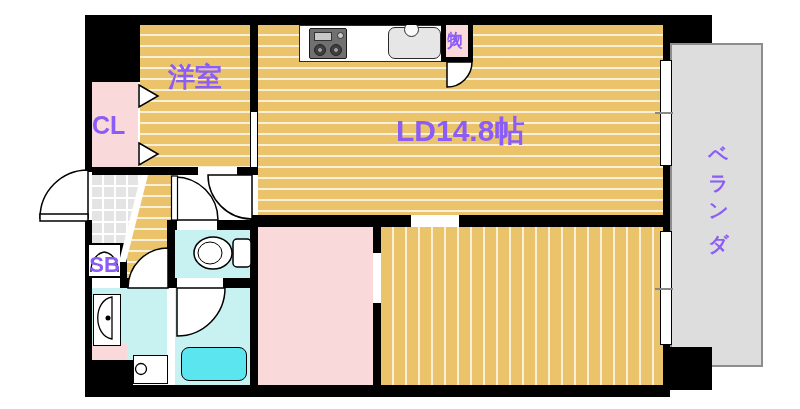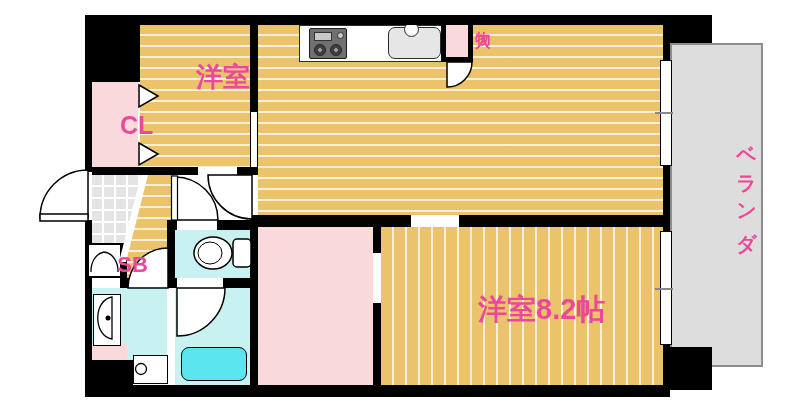--- a/index.html
+++ b/index.html
@@ -23,21 +23,21 @@
   .tile{
     position:absolute;box-sizing:border-box;background-color:#E4E4E4;
     background-image:
       repeating-linear-gradient(to right,transparent 0 10px,#fff 10px 12px),
       repeating-linear-gradient(to bottom,transparent 0 10px,#fff 10px 12px);
     clip-path:polygon(0 0,100% 0,56% 100%,0 100%);
   }
   .veranda{
     position:absolute;box-sizing:border-box;background:#DDDDDD;border:2px solid #8d8d8d;
   }
-  .label{position:absolute;white-space:nowrap;color:#ec4899;padding-left:28px;}
+  .label{position:absolute;white-space:nowrap;color:#8b5cf6;}
   .center{text-align:center;}
   .vtext{writing-mode:vertical-rl;text-orientation:upright;}
   .winbox{position:absolute;box-sizing:border-box;background:#fff;border:1px solid #000;}
   svg.overlay{position:absolute;left:0;top:0;pointer-events:none;}
 </style>
 </head>
 <body>
 
 <div class="plan">
 
@@ -158,19 +158,19 @@
 
     <circle cx="141" cy="369" r="5.5" fill="#fff" stroke="#000" stroke-width="1.3"></circle>
 
     <line x1="655" y1="113" x2="673" y2="113" stroke="#888" stroke-width="2"></line>
     <line x1="655" y1="289" x2="673" y2="289" stroke="#888" stroke-width="2"></line>
   </svg>
 
   <div class="label center" style="left:140px;top:62px;width:110px;font-size:27px;line-height:1.15;">
     <div>洋室</div>
   </div>
-  <div class="label" style="left:450px;top:290px;font-size:29px;">洋室8.2帖</div>
+  <div class="label" style="left:396px;top:111px;font-size:30px;">LD14.8帖</div>
   <div class="label center" style="left:92px;top:111px;width:29px;font-size:25px;">CL</div>
   <div class="label center" style="left:86px;top:252px;width:37px;font-size:22px;">SB</div>
   <div class="label vtext" style="left:448px;top:19px;font-size:15px;line-height:1;letter-spacing:2px;">物入</div>
   <div class="label vtext" style="left:706px;top:132px;font-size:20px;letter-spacing:6px;">ベランダ</div>
 
 </div>
 
 </body></html>

